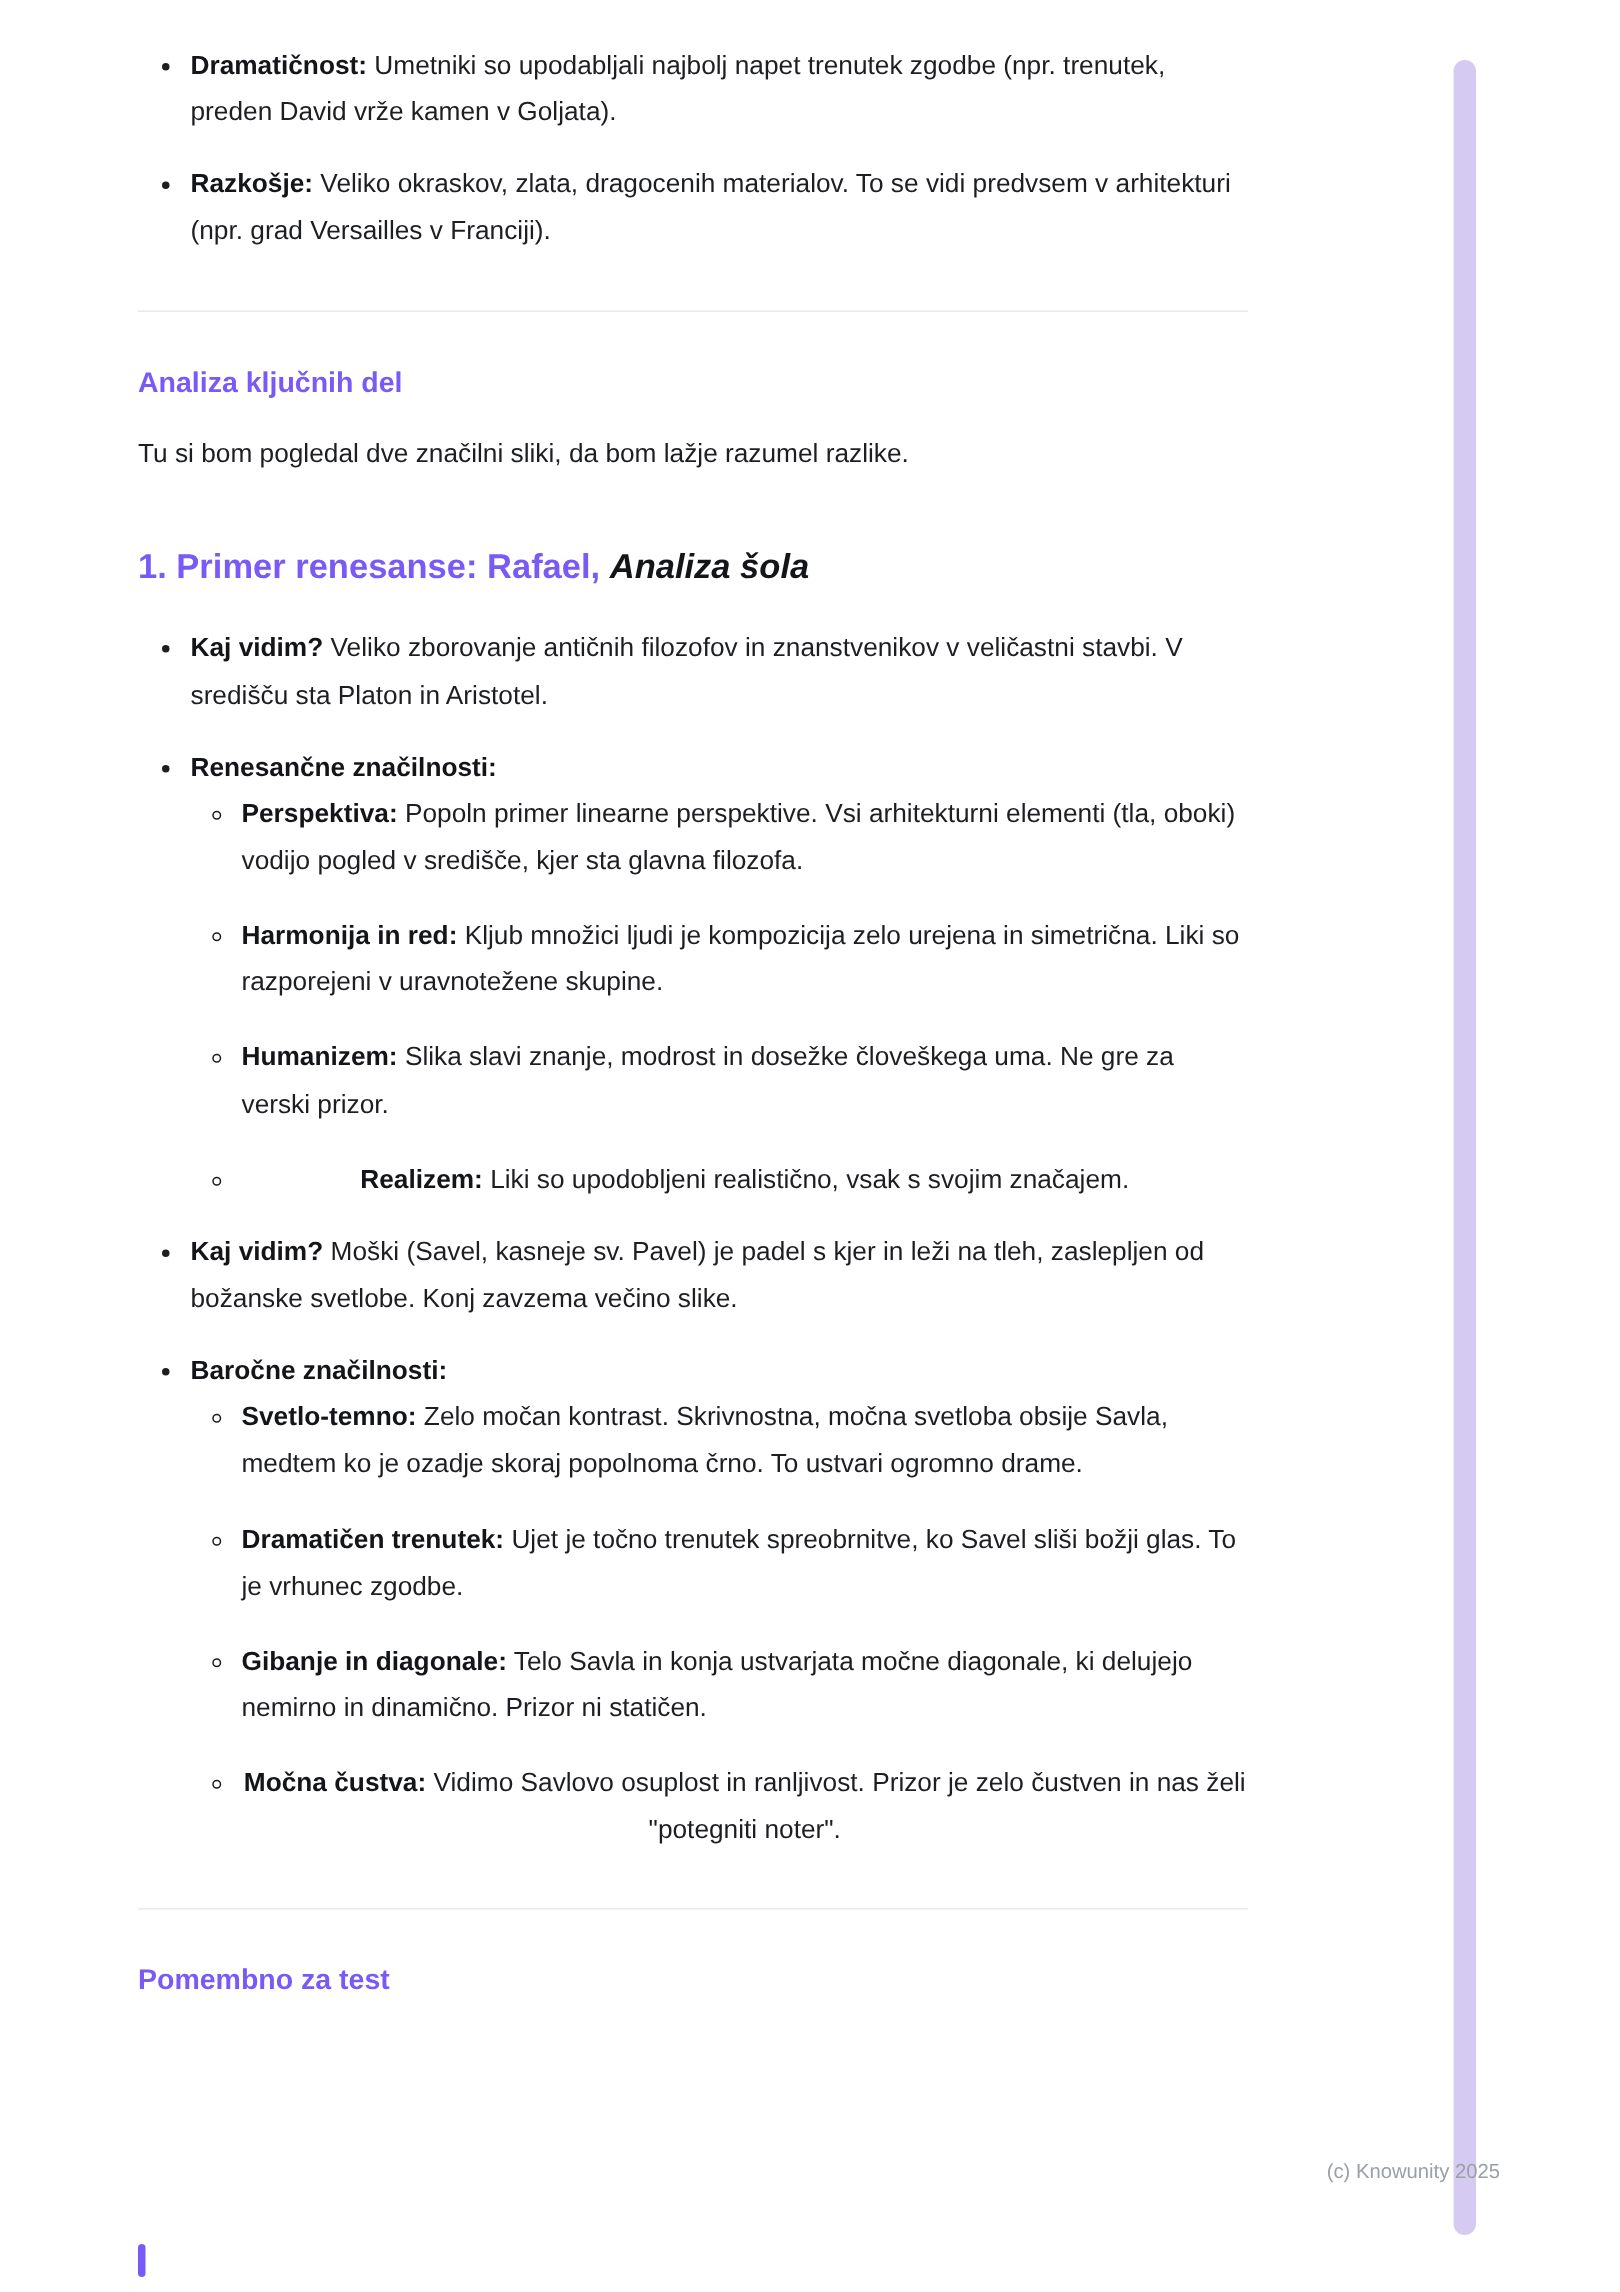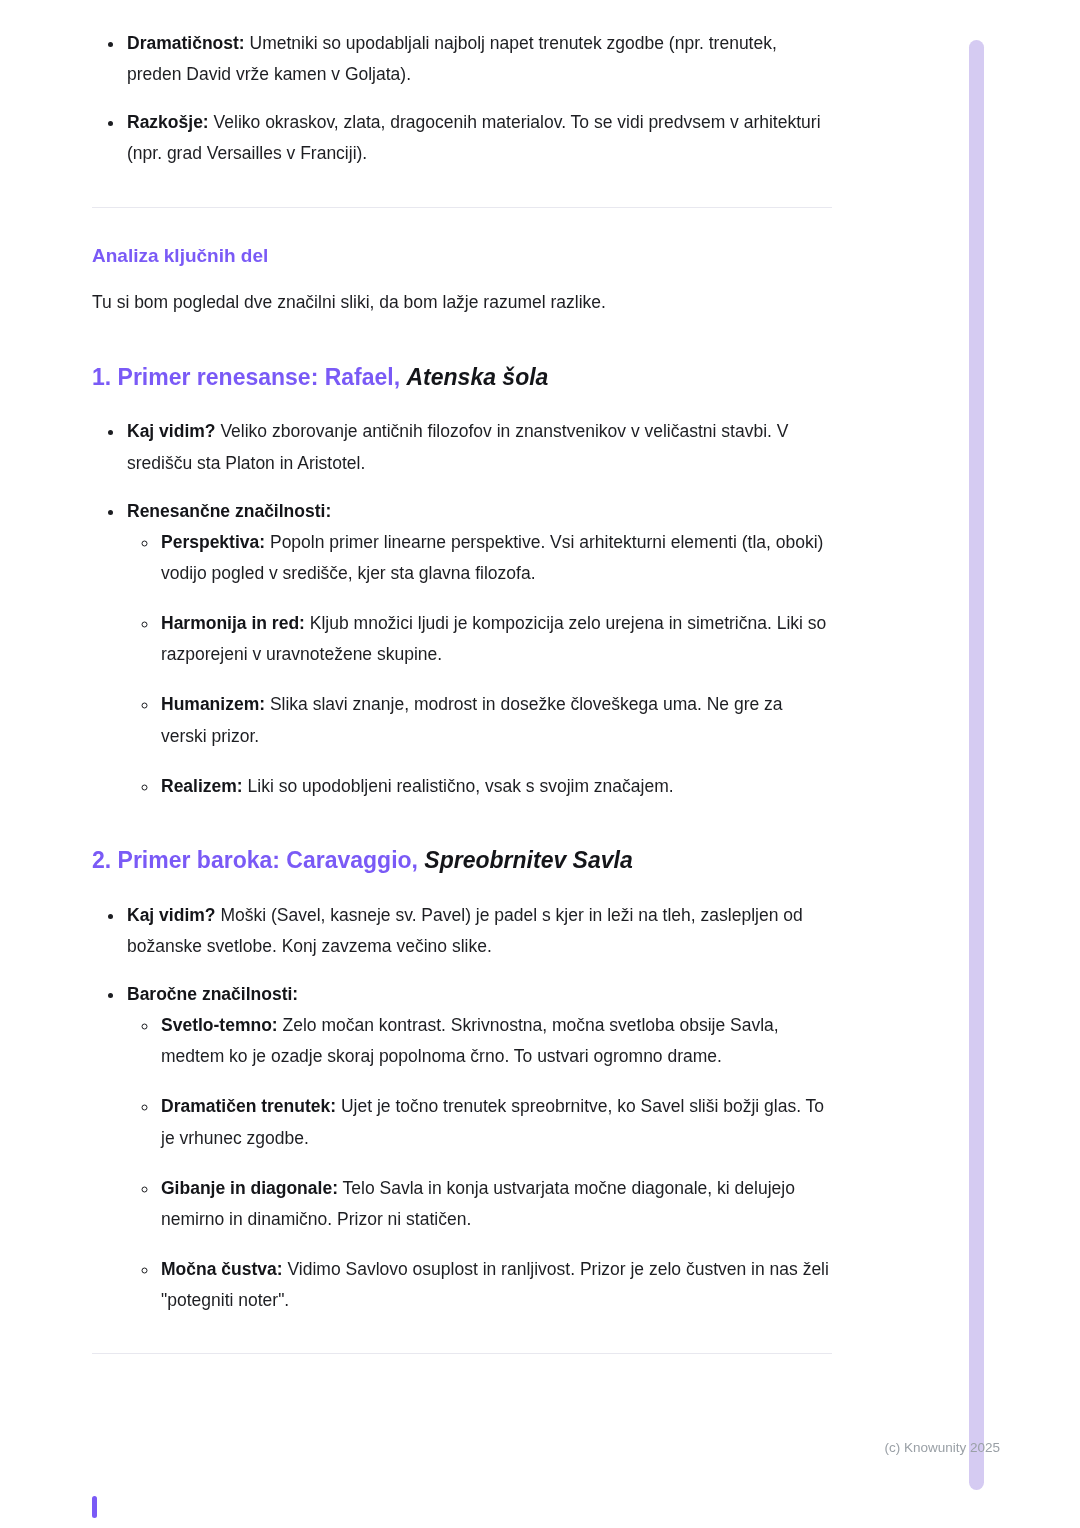--- a/index.html
+++ b/index.html
@@ -21,21 +21,21 @@
   .content{
     position:absolute;left:92px;top:28px;width:740px;
     font-size:17.5px;line-height:1.78;
   }
   strong{font-weight:700;color:#141519;}
   ul{margin:0;}
   ul.l1{padding-left:33px;list-style:disc;}
   ul.l1>li{margin-bottom:17px;padding-left:2px;}
   ul.l2{list-style:circle;padding-left:32px;}
   ul.l2>li{margin-bottom:19px;padding-left:2px;}
-  ul.l2>li:last-child{margin-bottom:4px;}
+  ul.l2>li:last-child{margin-bottom:4px;text-align:center;}
   hr.divider{border:none;border-top:1px solid var(--divider);margin:37px 0;}
   h2.h2{
     color:var(--accent);
     font-size:19px;line-height:1.2;font-weight:700;
     margin:34px 0 20px;
   }
   h3.h3{
     color:var(--accent);
     font-size:23px;line-height:1.3;font-weight:700;
     margin:44px 0 24px;
@@ -78,21 +78,21 @@
   </ul>
 
   <hr class="divider">
 
   <h2 class="h2">Analiza ključnih del</h2>
 
   <p class="para">Tu si bom pogledal dve značilni sliki, da bom lažje razumel razlike.</p>
 
   <h3 class="h3">
     <span>1. Primer renesanse: Rafael,</span>
-    <em class="work">Atenska šola</em>
+    <em class="work">Analiza šola</em>
   </h3>
 
   <ul class="l1">
     <li>
       <strong>Kaj vidim?</strong>
       <span>Veliko zborovanje antičnih filozofov in znanstvenikov v veličastni stavbi. V središču sta Platon in Aristotel.</span>
     </li>
     <li>
       <strong>Renesančne značilnosti:</strong>
       <ul class="l2">
@@ -109,24 +109,20 @@
           <span>Slika slavi znanje, modrost in dosežke človeškega uma. Ne gre za verski prizor.</span>
         </li>
         <li>
           <strong>Realizem:</strong>
           <span>Liki so upodobljeni realistično, vsak s svojim značajem.</span>
         </li>
       </ul>
     </li>
   </ul>
 
-  <h3 class="h3">
-    <span>2. Primer baroka: Caravaggio,</span>
-    <em class="work">Spreobrnitev Savla</em>
-  </h3>
 
   <ul class="l1">
     <li>
       <strong>Kaj vidim?</strong>
       <span>Moški (Savel, kasneje sv. Pavel) je padel s kjer in leži na tleh, zaslepljen od božanske svetlobe. Konj zavzema večino slike.</span>
     </li>
     <li>
       <strong>Baročne značilnosti:</strong>
       <ul class="l2">
         <li>
@@ -144,20 +140,21 @@
         <li>
           <strong>Močna čustva:</strong>
           <span>Vidimo Savlovo osuplost in ranljivost. Prizor je zelo čustven in nas želi "potegniti noter".</span>
         </li>
       </ul>
     </li>
   </ul>
 
   <hr class="divider">
 
+  <h2 class="h2">Pomembno za test</h2>
 
 </main>
 
 <div class="scrollbar"></div>
 
 <div class="footer">(c) Knowunity 2025</div>
 
 <div class="quote-bar"></div>
 
 </body></html>

